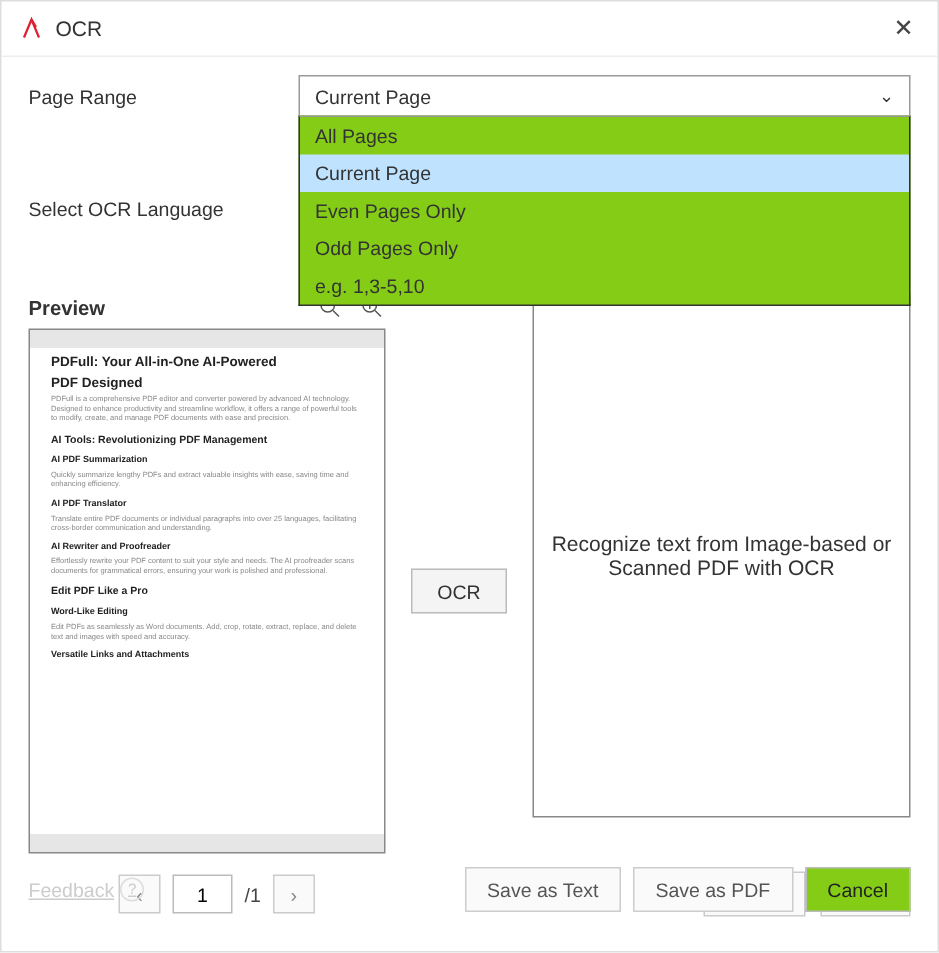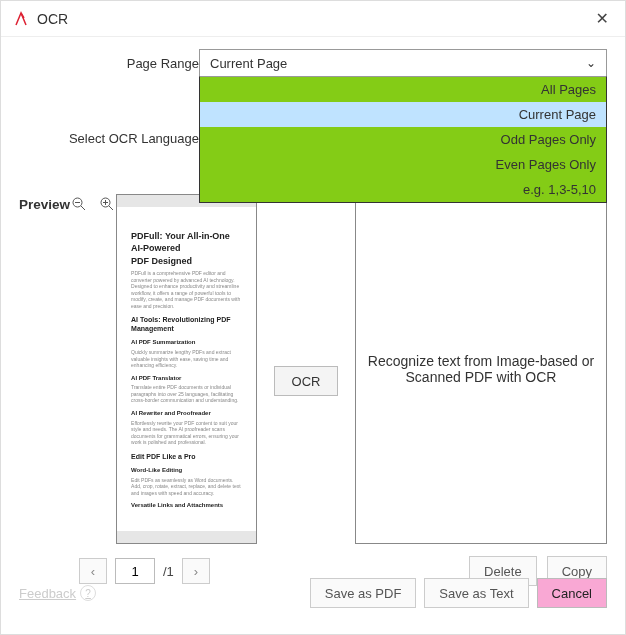--- a/index.html
+++ b/index.html
@@ -24,21 +24,20 @@
   .titlebar-left { display: flex; align-items: center; gap: 8px; }
   .app-icon { width: 16px; height: 16px; }
   .title-text { font-size: 14px; }
   .close-btn { cursor: pointer; font-size: 16px; color: #444; padding: 0 4px; }
   .content { padding: 12px 18px 0 18px; }
   .form-row {
     display: flex;
     align-items: center;
     margin-bottom: 18px;
     position: relative;
-    text-align: right;
   }
   .form-label { width: 180px; color: #333; font-size: 13px; }
   .form-field { flex: 1; position: relative; }
   .select-box {
     border: 1px solid #999;
     height: 28px;
     display: flex;
     align-items: center;
     justify-content: space-between;
     padding: 0 10px;
@@ -73,21 +72,21 @@
     display: flex;
     align-items: center;
     justify-content: center;
     margin-left: 6px;
   }
   .mid-area {
     display: flex;
     gap: 14px;
     margin-top: 48px;
   }
-  .panel { flex: 1; display: flex; flex-direction: row; }
+  .panel { flex: 1; display: flex; flex-direction: column; }
   .panel-header {
     display: flex;
     align-items: center;
     justify-content: space-between;
     margin-bottom: 4px;
     height: 20px;
   }
   .panel-title { font-weight: 600; font-size: 13.5px; }
   .zoom-group { display: flex; gap: 10px; }
   .zoom-btn {
@@ -102,21 +101,21 @@
     flex-direction: column;
     overflow: hidden;
     background: #fff;
   }
   .preview-topbar, .preview-botbar {
     height: 12px;
     background: #e6e6e6;
   }
   .preview-page {
     flex: 1;
-    padding: 24px 14px;
+    padding: 4px 14px;
     overflow: hidden;
     font-size: 6px;
     color: #666;
     line-height: 1.3;
   }
   .preview-page .h1 { font-size: 9px; font-weight: 700; color: #222; margin-bottom: 2px; }
   .preview-page .h2 { font-size: 7px; font-weight: 700; color: #222; margin: 6px 0 2px 0; }
   .preview-page .p { font-size: 5px; color: #888; margin-bottom: 3px; }
   .results-box {
     border: 1px solid #888;
@@ -201,21 +200,21 @@
   .feedback .qc {
     width: 16px; height: 16px;
     border: 1px solid #ddd;
     border-radius: 50%;
     font-size: 10px;
     display: flex; align-items: center; justify-content: center;
     color: #ccc;
     text-decoration: none;
   }
   .footer-btns { display: flex; gap: 8px; }
-  .btn.primary { background: #f9a8d4; color: #222; border-color:#bbb; }
+  .btn.primary { background: #84cc16; color: #222; border-color:#bbb; }
 </style>
 </head>
 <body>
 
 <div class="titlebar">
   <div class="titlebar-left">
     <span class="app-icon">
       <svg viewBox="0 0 16 16" width="16" height="16">
           <path d="M3 14 L8 2 L13 14" stroke="#d23" stroke-width="1.5" fill="none"></path>
           <path d="M8 2 L11 7" stroke="#d23" stroke-width="1.5"></path>
@@ -231,22 +230,22 @@
   <div class="form-row">
     <div class="form-label">Page Range</div>
     <div class="form-field">
       <div class="select-box">
         <span>Current Page</span>
         <span class="chev">⌄</span>
       </div>
       <div class="dropdown">
         <div class="dropdown-item">All Pages</div>
         <div class="dropdown-item selected">Current Page</div>
+        <div class="dropdown-item">Even Pages Only</div>
         <div class="dropdown-item">Odd Pages Only</div>
-        <div class="dropdown-item">Even Pages Only</div>
         <div class="dropdown-item">e.g. 1,3-5,10</div>
       </div>
     </div>
   </div>
 
   <div class="form-row">
     <div class="form-field"></div>
     <div class="help-circle">?</div>
   </div>
 
@@ -324,17 +323,17 @@
   </div>
 
 </div>
 
 <div class="footer">
   <div class="feedback">
     <span>Feedback</span>
     <span class="qc">?</span>
   </div>
   <div class="footer-btns">
+    <div class="btn">Save as Text</div>
     <div class="btn">Save as PDF</div>
-    <div class="btn">Save as Text</div>
     <div class="btn primary">Cancel</div>
   </div>
 </div>
 
 </body></html>

